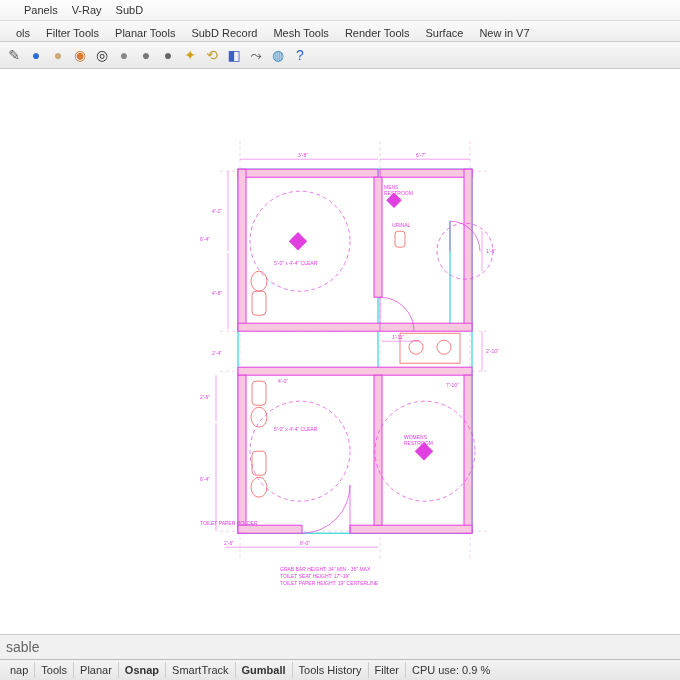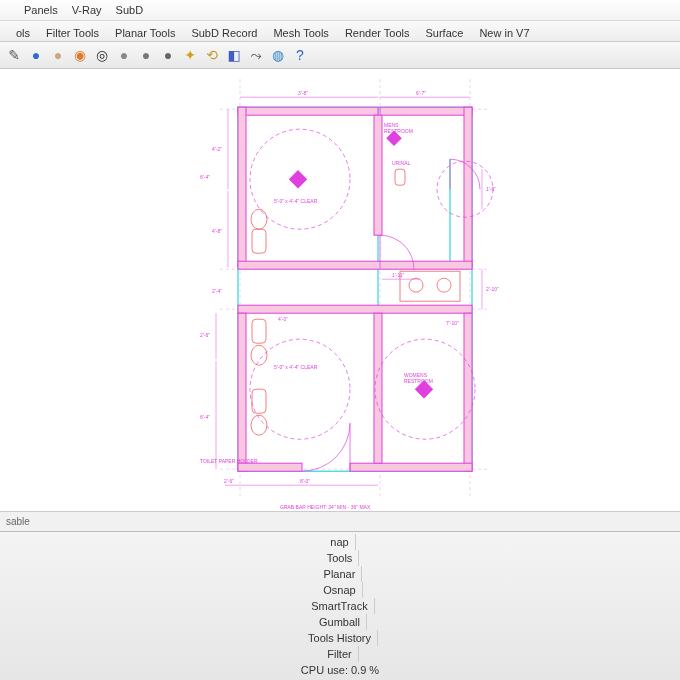--- a/index.html
+++ b/index.html
@@ -54,39 +54,38 @@
   }
   .drawing {
     position: absolute;
     left: 50%; top: 50%;
     transform: translate(-50%, -48%);
   }
   .status-top {
     background: #f1f1f1;
     border-top: 1px solid #ccc;
     padding: 4px 6px;
-    font-size: 10px;
+    font-size: 14px;
     color: #666;
   }
   .status-bar {
     display: flex;
     align-items: center;
     background: linear-gradient(#f4f4f4, #e6e6e6);
     border-top: 1px solid #bbb;
     font-size: 11px;
     padding: 2px 4px;
     gap: 0;
-    flex-direction: column;
   }
   .status-item {
     padding: 2px 6px;
     border-right: 1px solid #ccc;
     cursor: default;
   }
-  .status-item.active { font-weight: normal; }
+  .status-item.active { font-weight: bold; }
   .notes {
     font-family: sans-serif;
     font-size: 5px;
     fill: #e040e0;
   }
 </style>
 </head>
 <body>
 
 <div class="menubar">

